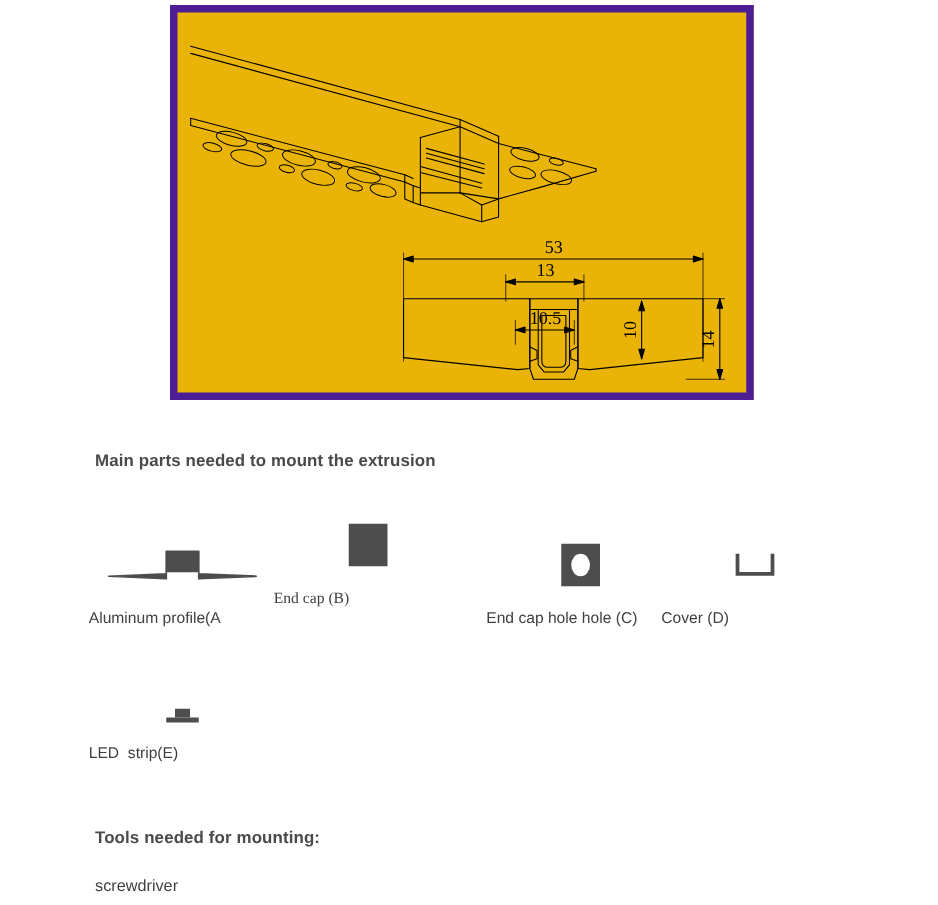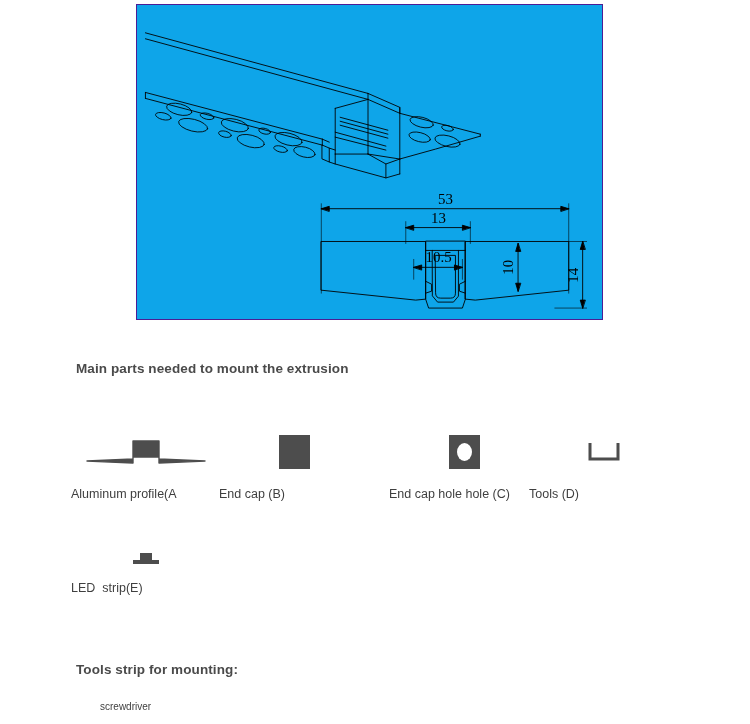--- a/index.html
+++ b/index.html
@@ -17,23 +17,23 @@
     overflow: hidden;
   }
 
   
   .drawing-frame {
     position: absolute;
     left: 136px;
     top: 4px;
     width: 467px;
     height: 316px;
-    border: 1px solid #4c1d95;
+    border: 6px solid #4c1d95;
     box-sizing: border-box;
-    background: #0ea5e9;
+    background: #eab308;
   }
   .drawing-frame svg {
     display: block;
     width: 100%;
     height: 100%;
   }
 
   
   .section-heading {
     position: absolute;
@@ -42,24 +42,23 @@
     color: #4a4a4a;
     letter-spacing: 0.1px;
     white-space: nowrap;
     text-align: center;
   }
   #parts-heading { left: 76px; top: 361px; }
   #tools-heading { left: 76px; top: 662px; }
 
   .body-text {
     position: absolute;
-    font-size: 10px;
+    font-size: 13px;
     color: #3f3f3f;
     white-space: nowrap;
-    margin-left: 24px;
   }
   #tools-item-0 { left: 76px; top: 701px; }
 
   
   .part {
     position: absolute;
     width: 150px;
   }
   .part .icon-box {
     height: 56px;
@@ -68,24 +67,24 @@
     justify-content: center;
   }
   .part .part-label {
     font-size: 12.5px;
     color: #3f3f3f;
     white-space: pre;
     margin-top: 7px;
   }
 
   #part-a { left: 71px;  top: 424px; }
-  #part-b { left: 219px; top: 424px; }
+  #part-b { left: 219px; top: 408px; font-family: Liberation Serif, serif; }
   #part-c { left: 389px; top: 424px; }
   #part-d { left: 529px; top: 424px; }
-  #part-e { left: 71px;  top: 544px; }
+  #part-e { left: 71px;  top: 558px; }
 
   .endcap-solid {
     width: 31px;
     height: 34px;
     background: #4d4d4d;
   }
   .endcap-hole {
     width: 31px;
     height: 34px;
     background: #4d4d4d;
@@ -257,27 +256,27 @@
   </div>
   <div class="part-label">End cap hole hole (C)</div>
 </div>
 
 <div class="part" id="part-d">
   <div class="icon-box">
     <svg class="icon-svg" width="40" height="26" viewBox="0 0 40 26">
       <path d="M 6 4 L 6 20 L 34 20 L 34 4" fill="none" stroke="#4d4d4d" stroke-width="3" stroke-linecap="butt" stroke-linejoin="miter"></path>
     </svg>
   </div>
-  <div class="part-label">Tools (D)</div>
+  <div class="part-label">Cover (D)</div>
 </div>
 
 <div class="part" id="part-e">
   <div class="icon-box" style="height:30px">
     <svg class="icon-svg" width="32" height="16" viewBox="0 0 32 16">
       <rect x="10" y="2" width="12" height="7" fill="#4d4d4d"></rect>
       <rect x="3" y="9" width="26" height="4" fill="#4d4d4d"></rect>
     </svg>
   </div>
   <div class="part-label">LED  strip(E)</div>
 </div>
 
-<div class="section-heading" id="tools-heading">Tools strip for mounting:</div>
+<div class="section-heading" id="tools-heading">Tools needed for mounting:</div>
 <div class="body-text" id="tools-item-0">screwdriver</div>
 
 </body></html>

